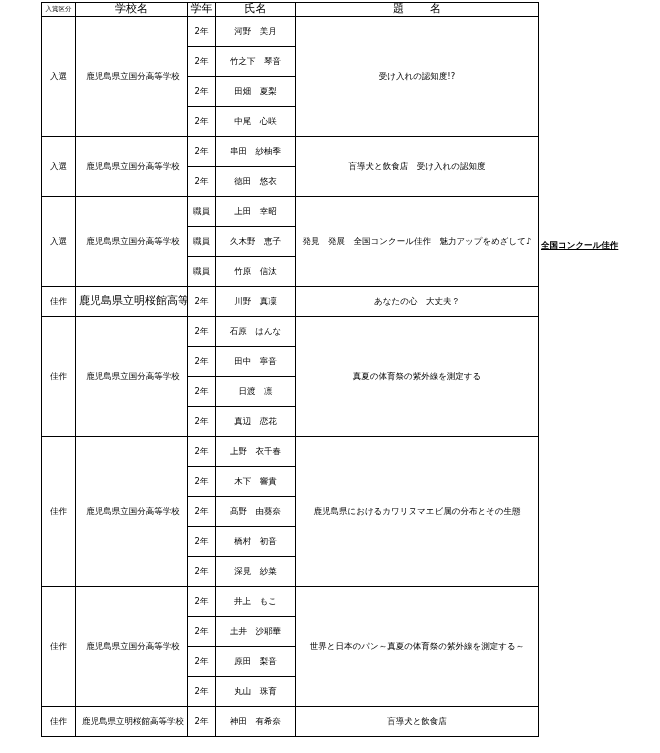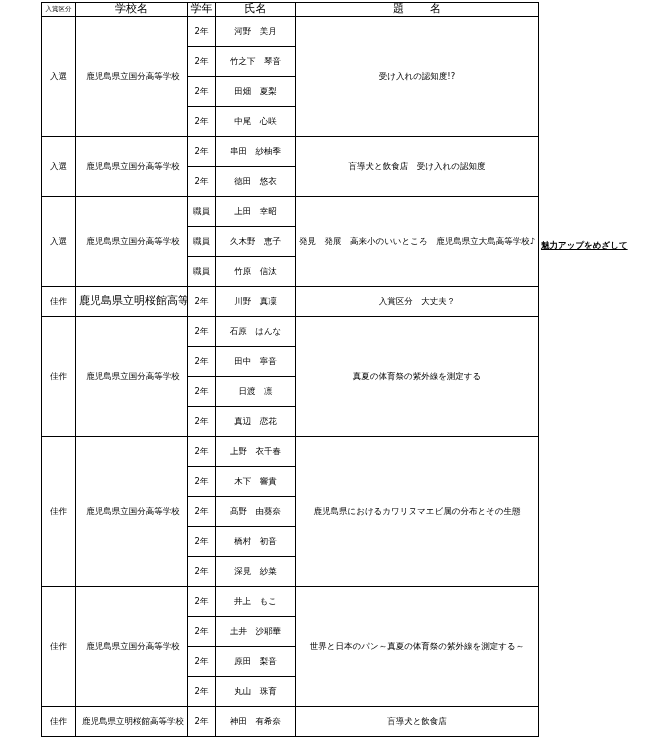--- a/index.html
+++ b/index.html
@@ -80,37 +80,37 @@
     <tr>
       <td>2年</td>
       <td>徳田　悠衣</td>
     </tr>
 
     <tr>
       <td rowspan="3">入選</td>
       <td rowspan="3" class="school">鹿児島県立国分高等学校</td>
       <td>職員</td>
       <td>上田　幸昭</td>
-      <td rowspan="3">発見　発展　高来小のいいところ　鹿児島県立大島高等学校♪</td>
+      <td rowspan="3">発見　発展　全国コンクール佳作　魅力アップをめざして♪</td>
     </tr>
     <tr>
       <td>職員</td>
       <td>久木野　恵子</td>
     </tr>
     <tr>
       <td>職員</td>
       <td>竹原　信汰</td>
     </tr>
 
     <tr>
       <td>佳作</td>
       <td class="school" style="font-size:11px">鹿児島県立明桜館高等学校</td>
       <td>2年</td>
       <td>川野　真凜</td>
-      <td>入賞区分　大丈夫？</td>
+      <td>あなたの心　大丈夫？</td>
     </tr>
 
     <tr>
       <td rowspan="4">佳作</td>
       <td rowspan="4" class="school">鹿児島県立国分高等学校</td>
       <td>2年</td>
       <td>石原　はんな</td>
       <td rowspan="4">真夏の体育祭の紫外線を測定する</td>
     </tr>
     <tr>
@@ -173,13 +173,13 @@
     <tr>
       <td>佳作</td>
       <td class="school">鹿児島県立明桜館高等学校</td>
       <td>2年</td>
       <td>神田　有希奈</td>
       <td>盲導犬と飲食店</td>
     </tr>
   </tbody>
 </table>
 
-<div class="note">魅力アップをめざして</div>
+<div class="note">全国コンクール佳作</div>
 
 </body></html>

